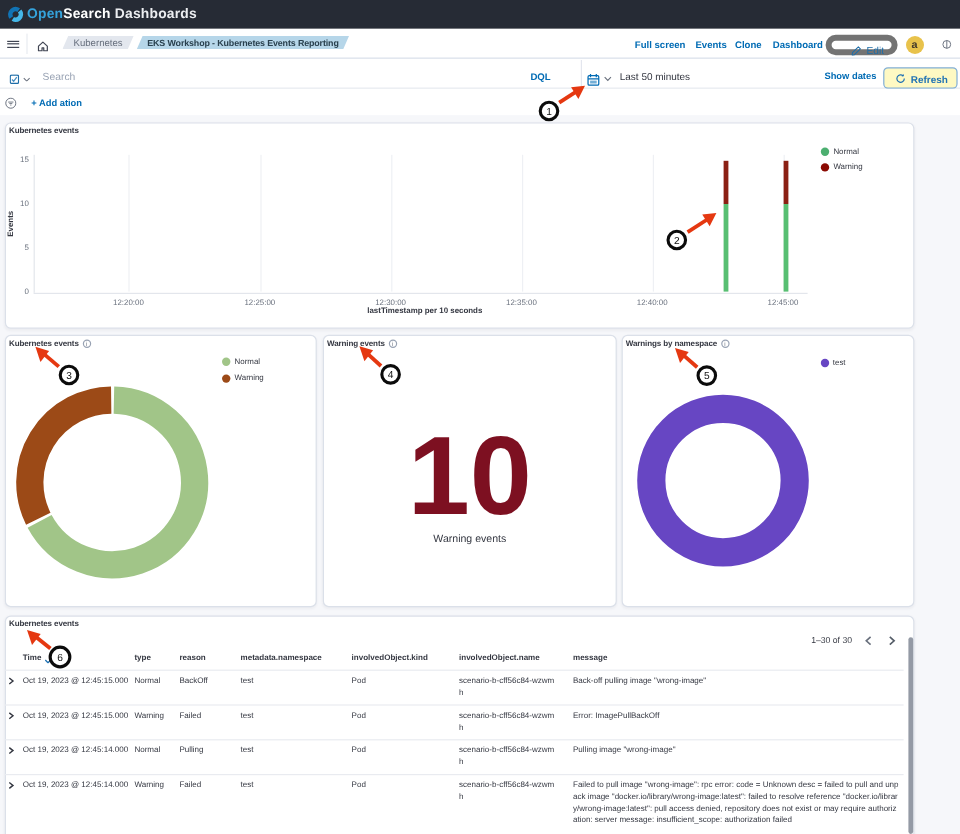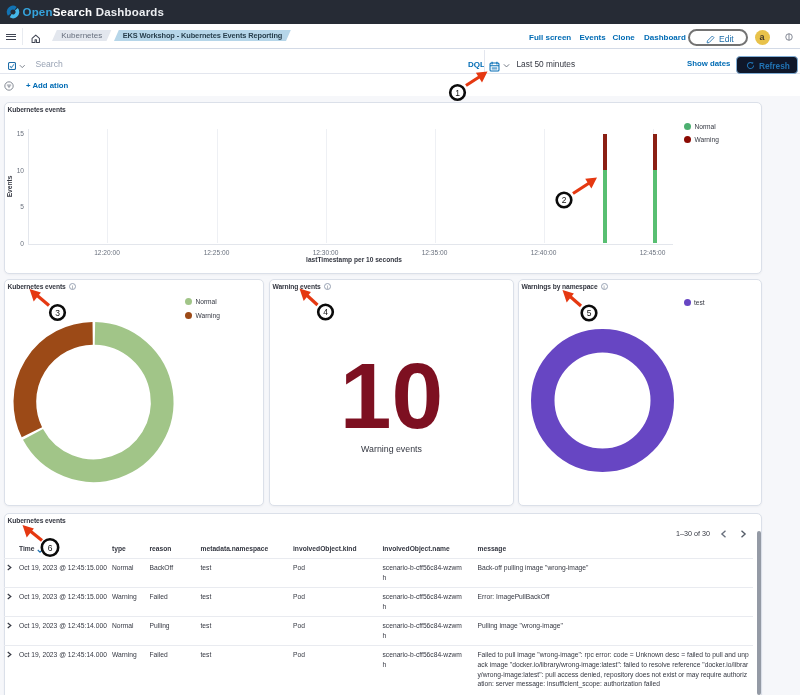--- a/index.html
+++ b/index.html
@@ -48,54 +48,54 @@
     <svg class="abs" style="left:31px;top:10px" width="9.5" height="9.5" viewBox="0 0 16 16">
         <path d="M8 1.8 1.8 7.5V14.2h5v-4.4h2.4v4.4h5V7.5Z" fill="none" stroke="#404553" stroke-width="1.7" stroke-linejoin="round"></path>
       </svg>
   </div>
   <div class="crumb" style="left:52px;width:59.5px;background:#e3e7ee;color:#676f7d;text-align:center;clip-path:polygon(5px 0,100% 0,calc(100% - 5px) 100%,0 100%);">Kubernetes</div>
   <div class="crumb" style="left:114px;width:177px;background:#b6d6e9;color:#29404e;text-align:center;font-weight:bold;font-size:7.4px;letter-spacing:-0.1px;clip-path:polygon(5px 0,100% 0,calc(100% - 5px) 100%,0 100%);">EKS Workshop - Kubernetes Events Reporting</div>
   <div class="abs blue" style="top:33px;left:529px;font-size:8px;">Full screen</div>
   <div class="abs blue" style="top:33px;left:579.5px;font-size:8px;">Events</div>
   <div class="abs blue" style="top:33px;left:612.5px;font-size:8px;">Clone</div>
   <div class="abs blue" style="top:33px;left:644px;font-size:8px;">Dashboard</div>
-  <div class="abs" style="left:688px;top:28.5px;width:60px;height:17px;border:2px solid #737373;border-radius:9px;">
+  <div class="abs" style="left:688px;top:28.5px;width:60px;height:17px;border:5px solid #737373;border-radius:9px;">
     <svg class="abs" style="left:16px;top:4px" width="9" height="9" viewBox="0 0 16 16">
         <path d="M11.2 1.8 14.2 4.8 5.5 13.5 2 14 2.5 10.5Z" fill="none" stroke="#1c6ca8" stroke-width="1.5" stroke-linejoin="round"></path>
       </svg>
     <span style="position:absolute;left:29px;top:3.5px;font-size:8.5px;color:#1c6ca8;">Edit</span>
   </div>
   <div class="abs" style="left:754.5px;top:29.5px;width:15px;height:15px;border-radius:50%;background:#e8c24b;text-align:center;font-size:9px;font-weight:bold;color:#40372a;line-height:15px;">a</div>
   <svg class="abs" style="left:785px;top:33px" width="8" height="8" viewBox="0 0 16 16">
       <circle cx="8" cy="8" r="6.5" fill="none" stroke="#69707d" stroke-width="1.6"></circle>
       <path d="M8 1.5v13" stroke="#69707d" stroke-width="1.6"></path>
     </svg>
 
   <div id="srow"></div>
   <svg class="abs" style="left:8px;top:61.5px" width="8" height="8" viewBox="0 0 16 16">
       <rect x="1" y="1" width="14" height="14" rx="2.5" fill="none" stroke="#1e6da8" stroke-width="2.2"></rect>
       <path d="M4 8.5 6.8 11.5 12 4.5" fill="none" stroke="#4a90c2" stroke-width="2.2"></path>
     </svg>
   <svg class="abs" style="left:18.5px;top:63.5px" width="6.5" height="4.5" viewBox="0 0 12 8">
       <path d="M1.5 2 6 6.5 10.5 2" fill="none" stroke="#69707d" stroke-width="1.6"></path>
     </svg>
   <div class="abs" style="left:35.5px;top:59px;font-size:8.6px;color:#98a2b3;">Search</div>
-  <div class="abs blue" style="left:468px;top:59.5px;font-size:8px;">DQL</div>
+  <div class="abs blue" style="left:442px;top:59.5px;font-size:8px;">DQL</div>
   <div class="abs" style="left:484px;top:49.5px;width:1px;height:24px;background:#e3e6ee"></div>
   <svg class="abs" style="left:489px;top:60.5px" width="11" height="11" viewBox="0 0 16 16">
     <rect x="1.5" y="3" width="13" height="11.5" rx="1.5" fill="none" stroke="#006bb4" stroke-width="1.5"></rect>
     <path d="M4.5 1v4M11.5 1v4M1.5 7h13" stroke="#006bb4" stroke-width="1.5"></path>
     <rect x="4" y="9" width="8" height="3.5" fill="#006bb4" opacity="0.55"></rect>
   </svg>
   <svg class="abs" style="left:502.5px;top:63px" width="7" height="5" viewBox="0 0 12 8">
       <path d="M1.5 2 6 6.5 10.5 2" fill="none" stroke="#69707d" stroke-width="1.6"></path>
     </svg>
   <div class="abs" style="left:516.5px;top:59px;font-size:8.3px;color:#343741;">Last 50 minutes</div>
   <div class="abs blue" style="left:687px;top:59px;font-size:7.8px;">Show dates</div>
-  <div class="abs" style="left:736px;top:55.5px;width:62px;height:18.5px;border:1px solid #81aed6;border-radius:4px;background:#0f172a;">
+  <div class="abs" style="left:736px;top:55.5px;width:62px;height:18.5px;border:1px solid #81aed6;border-radius:4px;background:#fef9c3;">
     <svg class="abs" style="left:9px;top:4.5px" width="9" height="9" viewBox="0 0 16 16">
         <path d="M13.5 8a5.5 5.5 0 1 1-1.6-3.9" fill="none" stroke="#2173b4" stroke-width="1.8"></path>
         <path d="M12.8 1.2v3.4H9.4Z" fill="#2173b4"></path>
       </svg>
     <span style="position:absolute;left:22px;top:4px;font-size:8.3px;font-weight:bold;color:#2173b4;">Refresh</span>
   </div>
 
   <div id="frow"></div>
   <svg class="abs" style="left:3.5px;top:80.5px" width="10" height="10" viewBox="0 0 16 16">
       <circle cx="8" cy="8" r="6.7" fill="none" stroke="#69707d" stroke-width="1.3"></circle>

